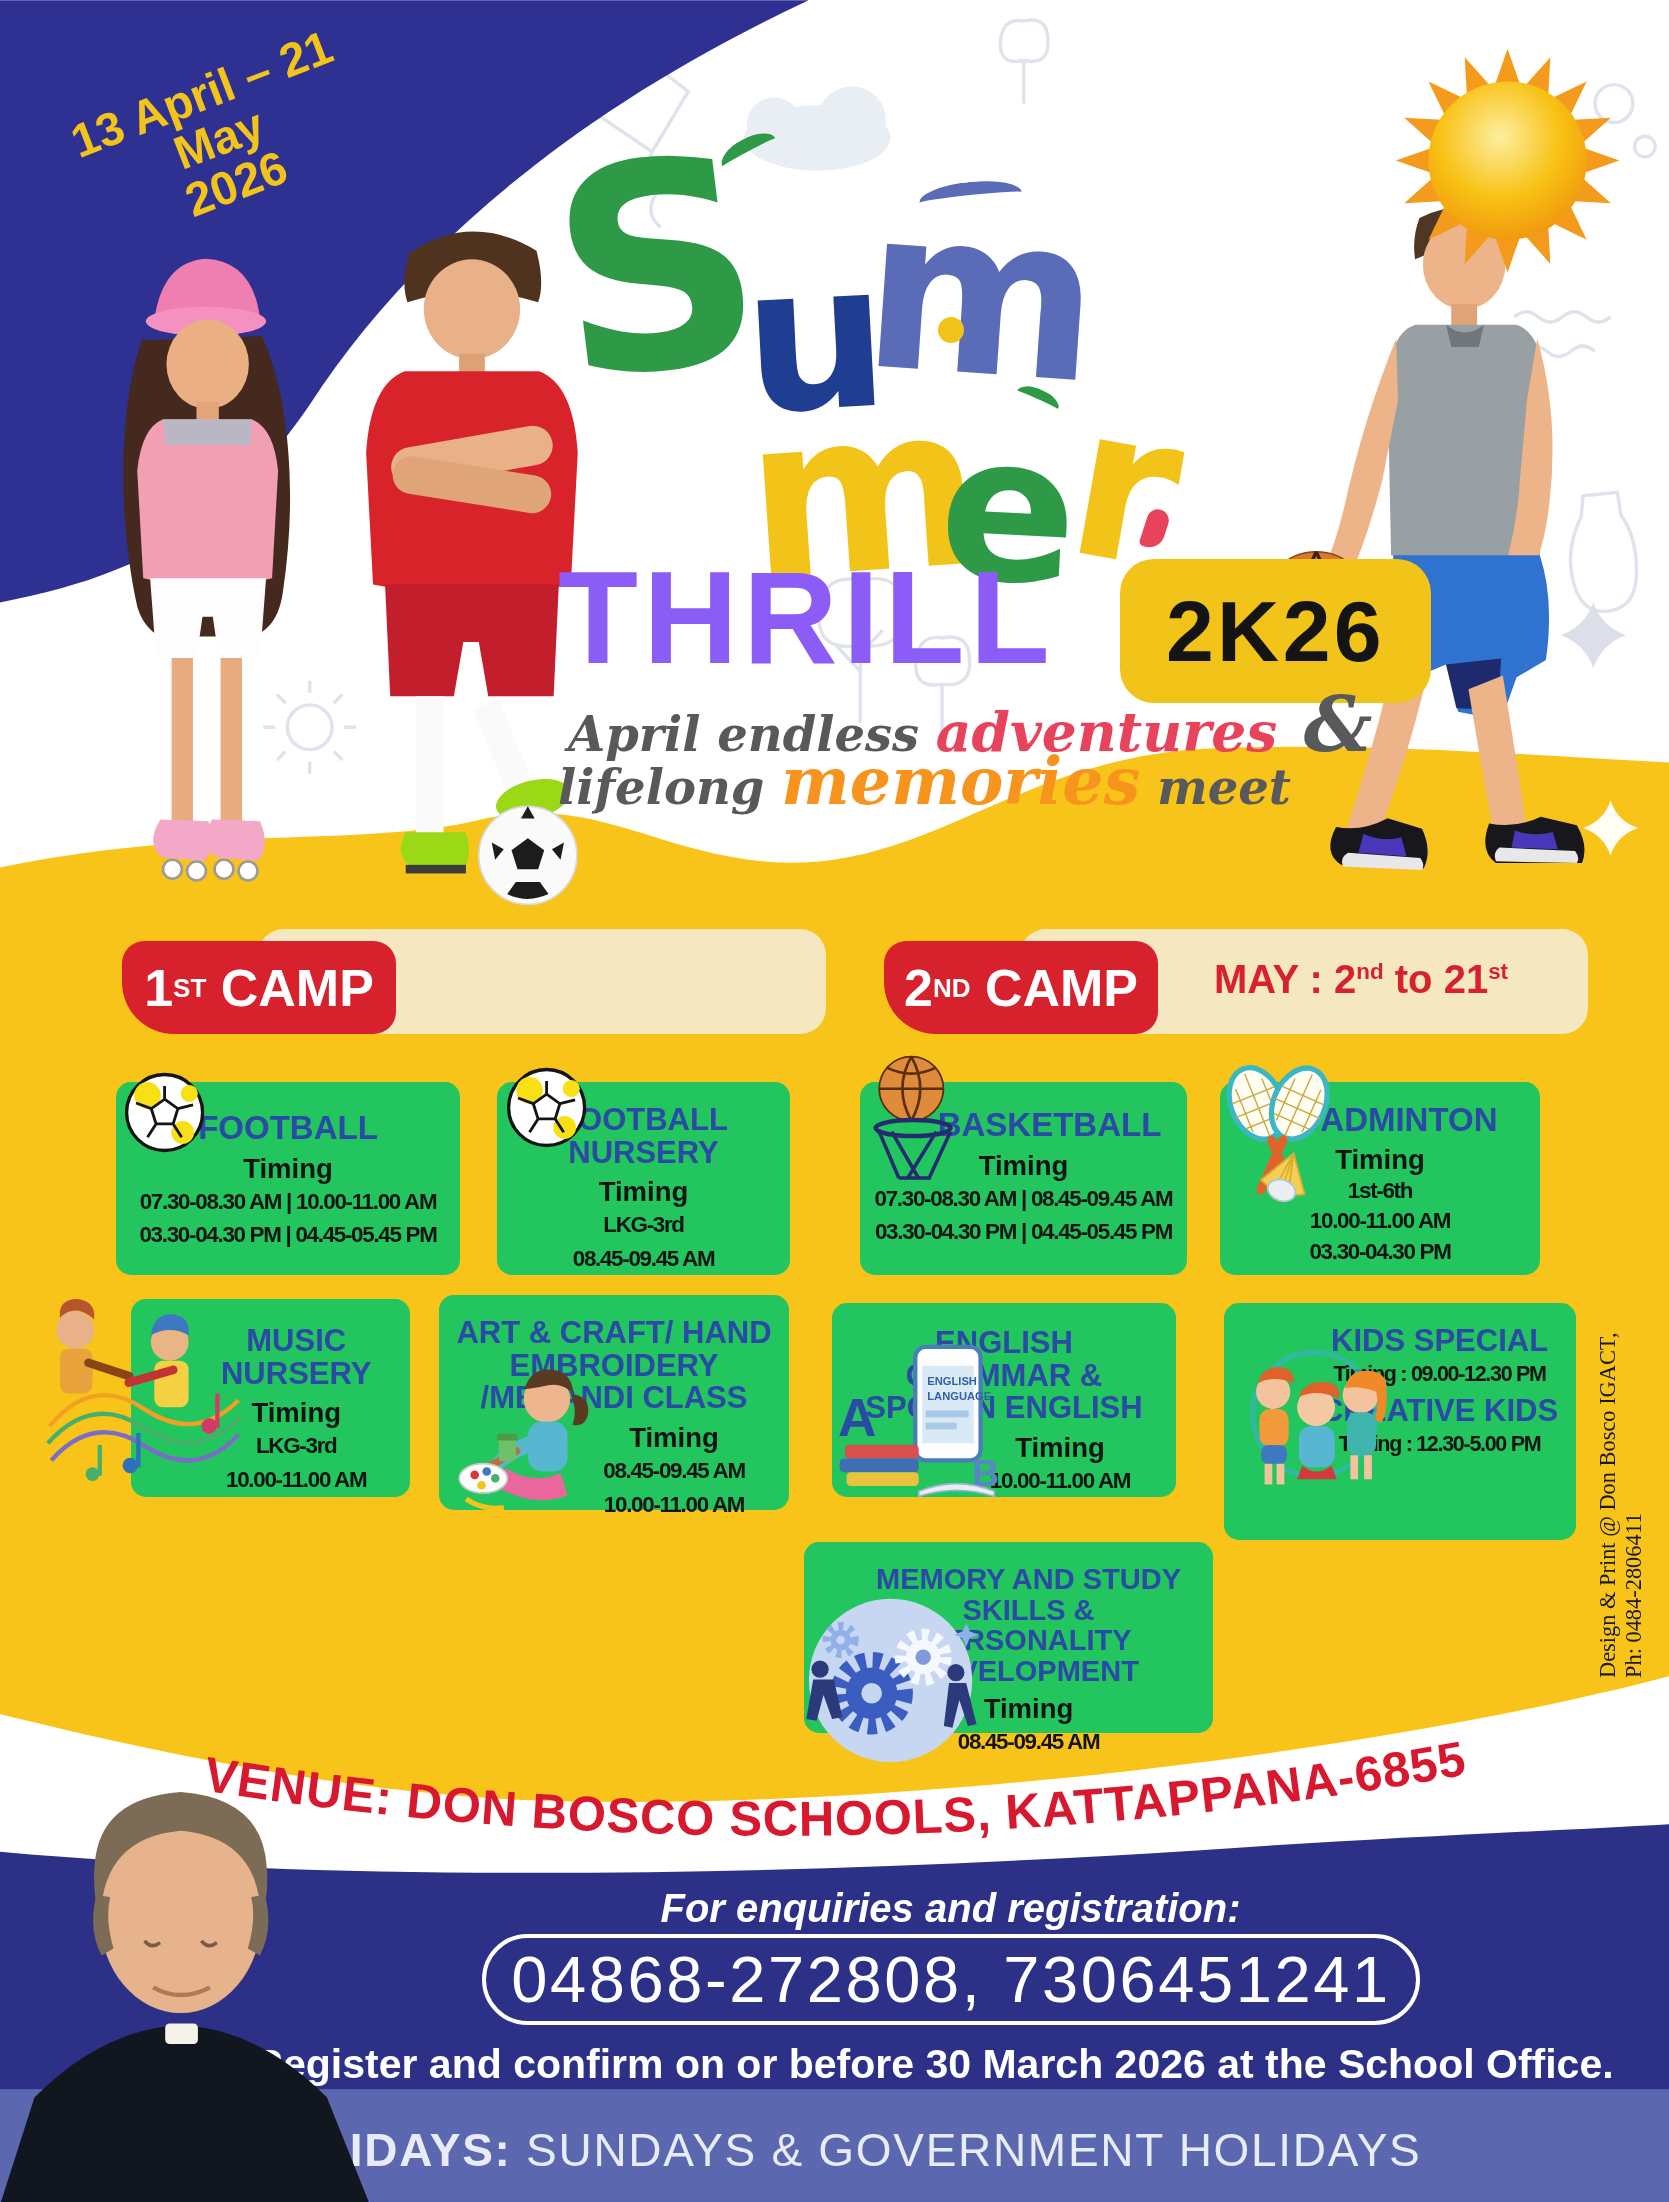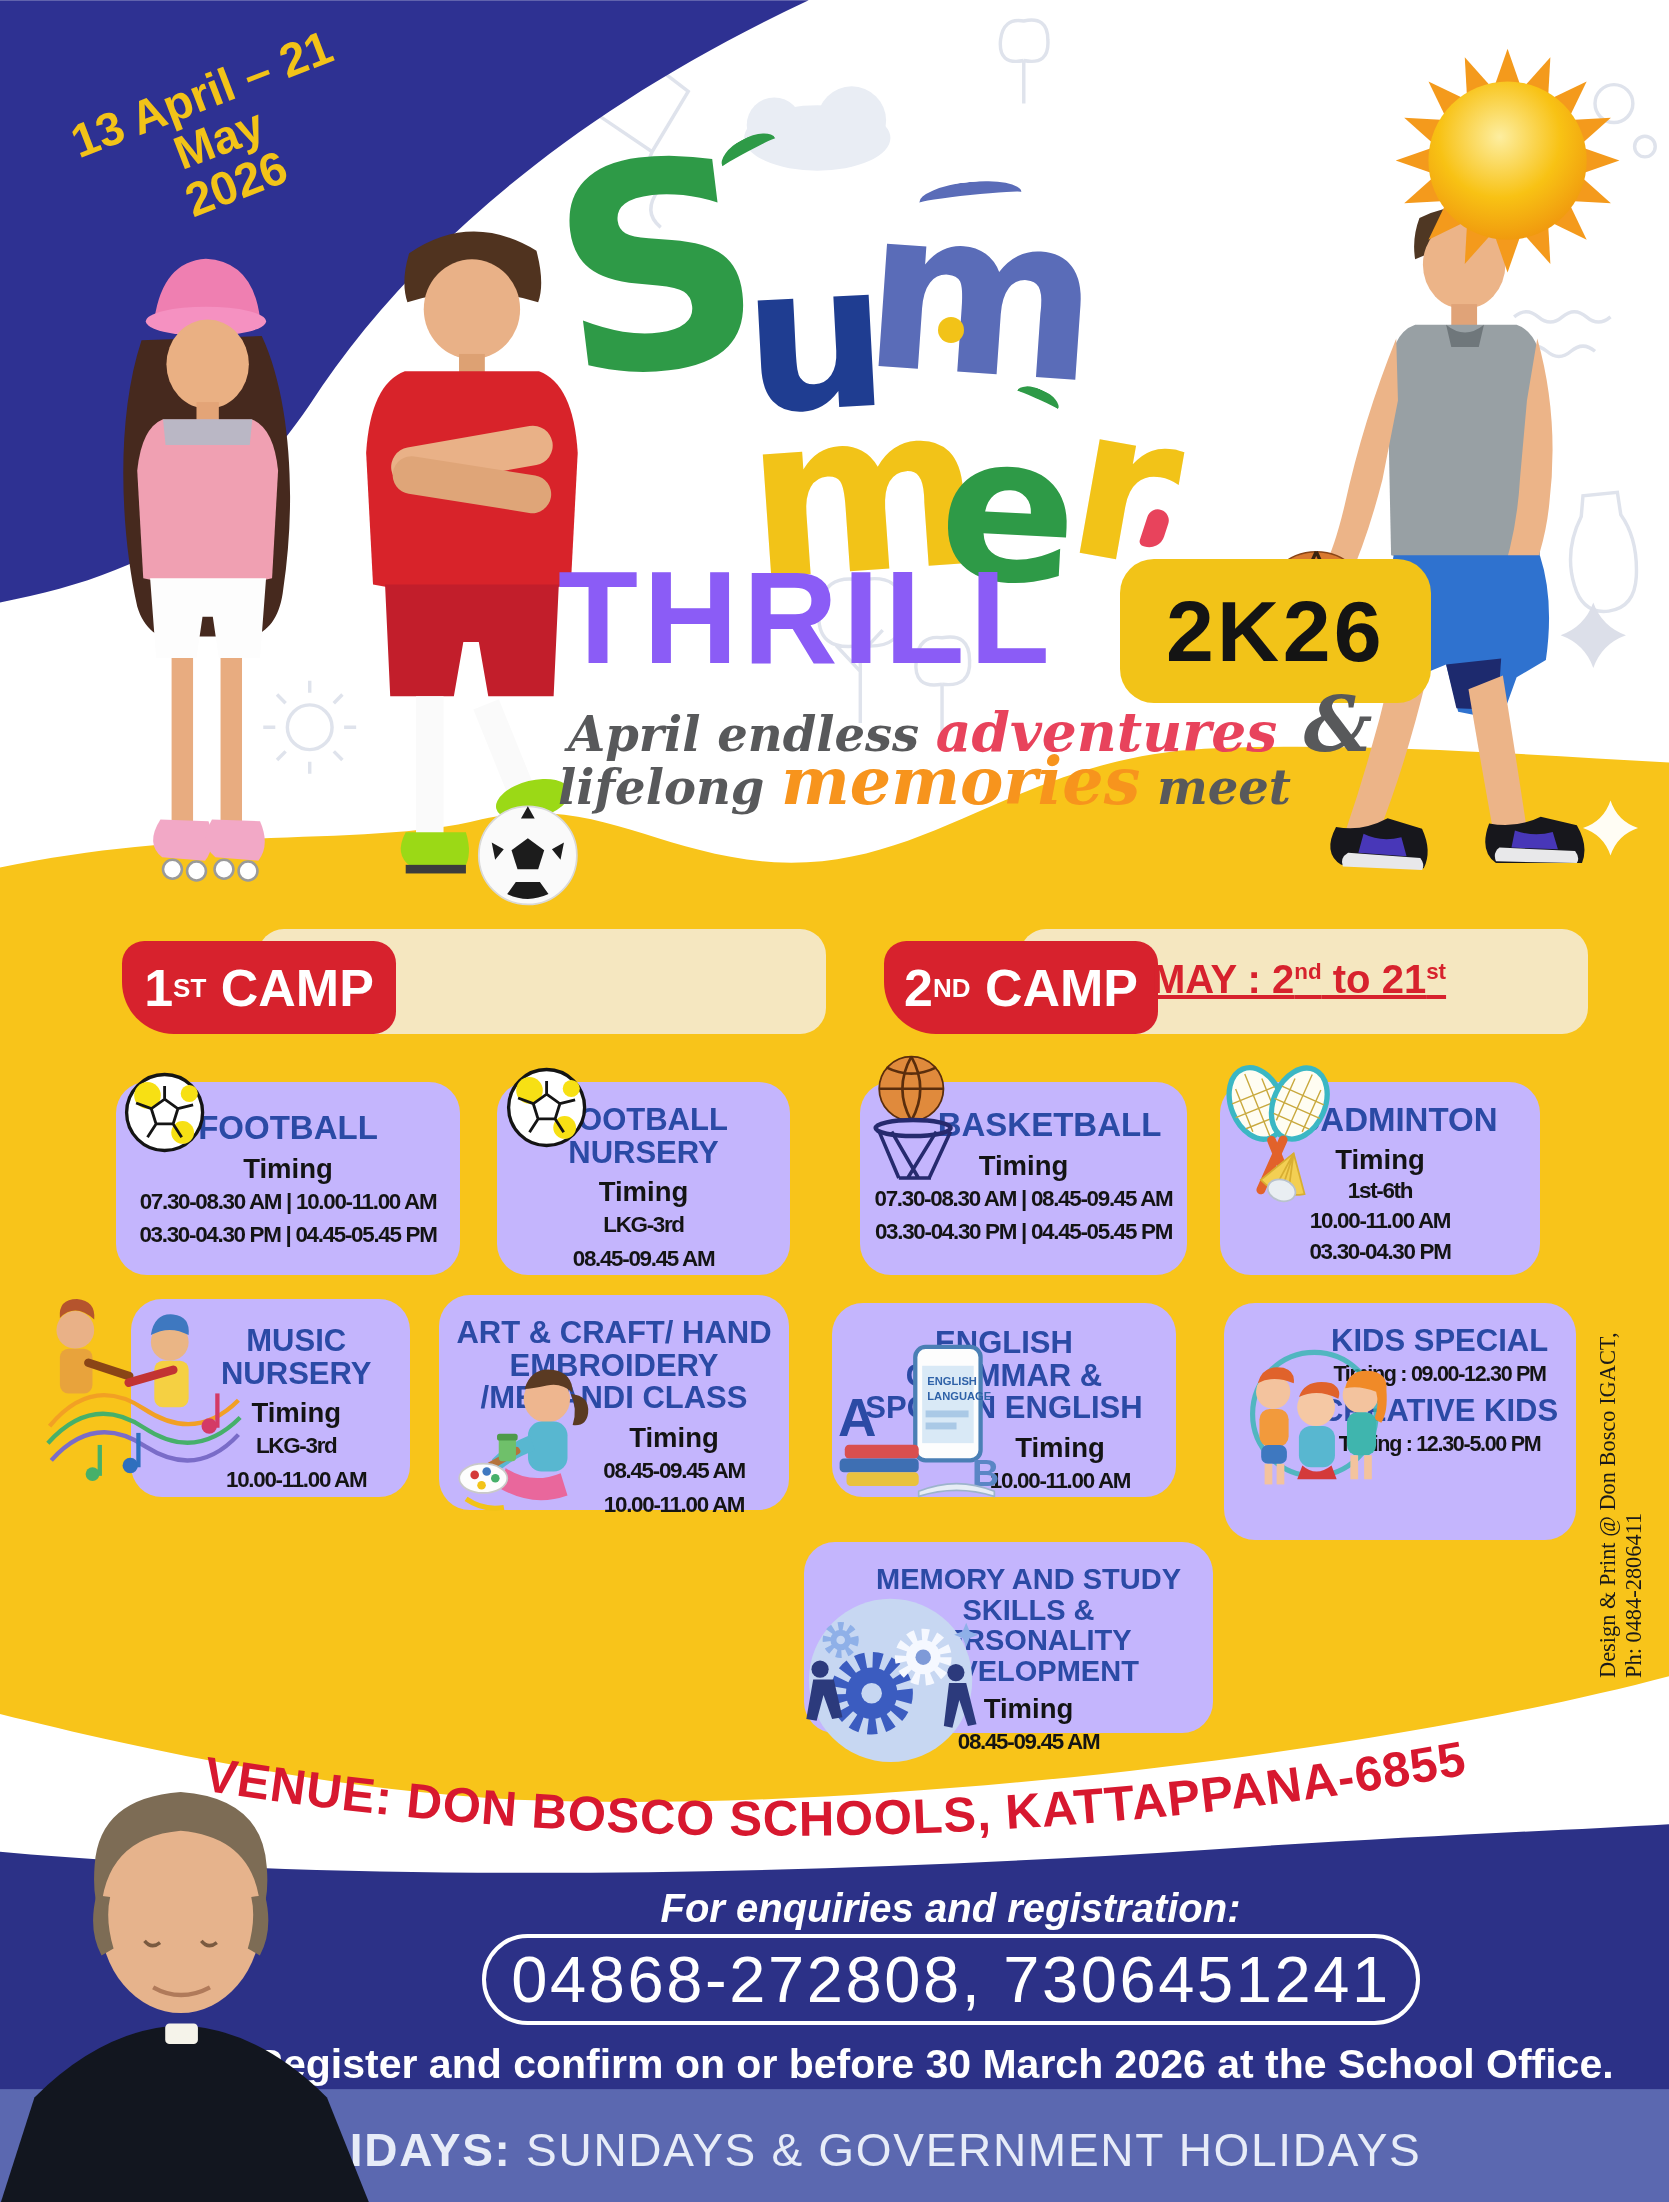--- a/index.html
+++ b/index.html
@@ -42,25 +42,25 @@
   .tag-amp{font-size:76px;}
 
   
   .camp-cream{position:absolute;top:929px;width:568px;height:105px;background:#f5e7c0;border-radius:26px;z-index:4;}
   #camp1-cream{left:258px;} #camp2-cream{left:1020px;}
   .camp-red{position:absolute;top:941px;width:274px;height:93px;background:#d7222d;border-radius:22.4px 22.4px 22.4px 52px;
     display:flex;align-items:center;justify-content:center;color:#fff;font-weight:800;font-size:52px;z-index:5;}
   #camp1-red{left:122px;} #camp2-red{left:884px;}
   .camp-red sup{font-size:26px;vertical-align:super;line-height:0;}
   .camp-date{position:absolute;top:957px;width:413px;color:#d7222d;font-weight:800;font-size:40px;z-index:5;white-space:nowrap;}
-  #camp1-date{left:423px;} #camp2-date{left:1152px;text-decoration:underline;}
+  #camp1-date{left:423px;} #camp2-date{left:1214px;}
   .camp-date sup{font-size:22.4px;}
 
   
-  .card{position:absolute;background:#c4b5fd;border-radius:31px;z-index:4;text-align:center;color:#141414;}
+  .card{position:absolute;background:#22c55e;border-radius:15px;z-index:4;text-align:center;color:#141414;}
   .card .ttl{color:#2b4aa5;font-weight:800;font-size:33px;line-height:1.05;margin:0 auto;}
   .card .tlabel{font-weight:800;font-size:27.5px;margin-top:6.9px;}
   .card .tline{font-weight:700;font-size:22.4px;letter-spacing:-1.3px;line-height:1.5;white-space:nowrap;}
   #card-football{left:116px;top:1082px;width:344px;height:193px;padding-top:29px;}
   #card-nursery{left:497px;top:1082px;width:293px;height:193px;padding-top:22.4px;}
   #card-nursery .ttl{font-size:31px;width:206px;}
   #card-basketball{left:860px;top:1082px;width:327px;height:193px;padding-top:26px;}
   #card-badminton{left:1220px;top:1082px;width:320px;height:193px;padding-top:20.6px;}
   #card-badminton .tline{line-height:1.35;}
   #card-music{left:131px;top:1299px;width:279px;height:198px;padding:26px 8.6px 0 60px;}

